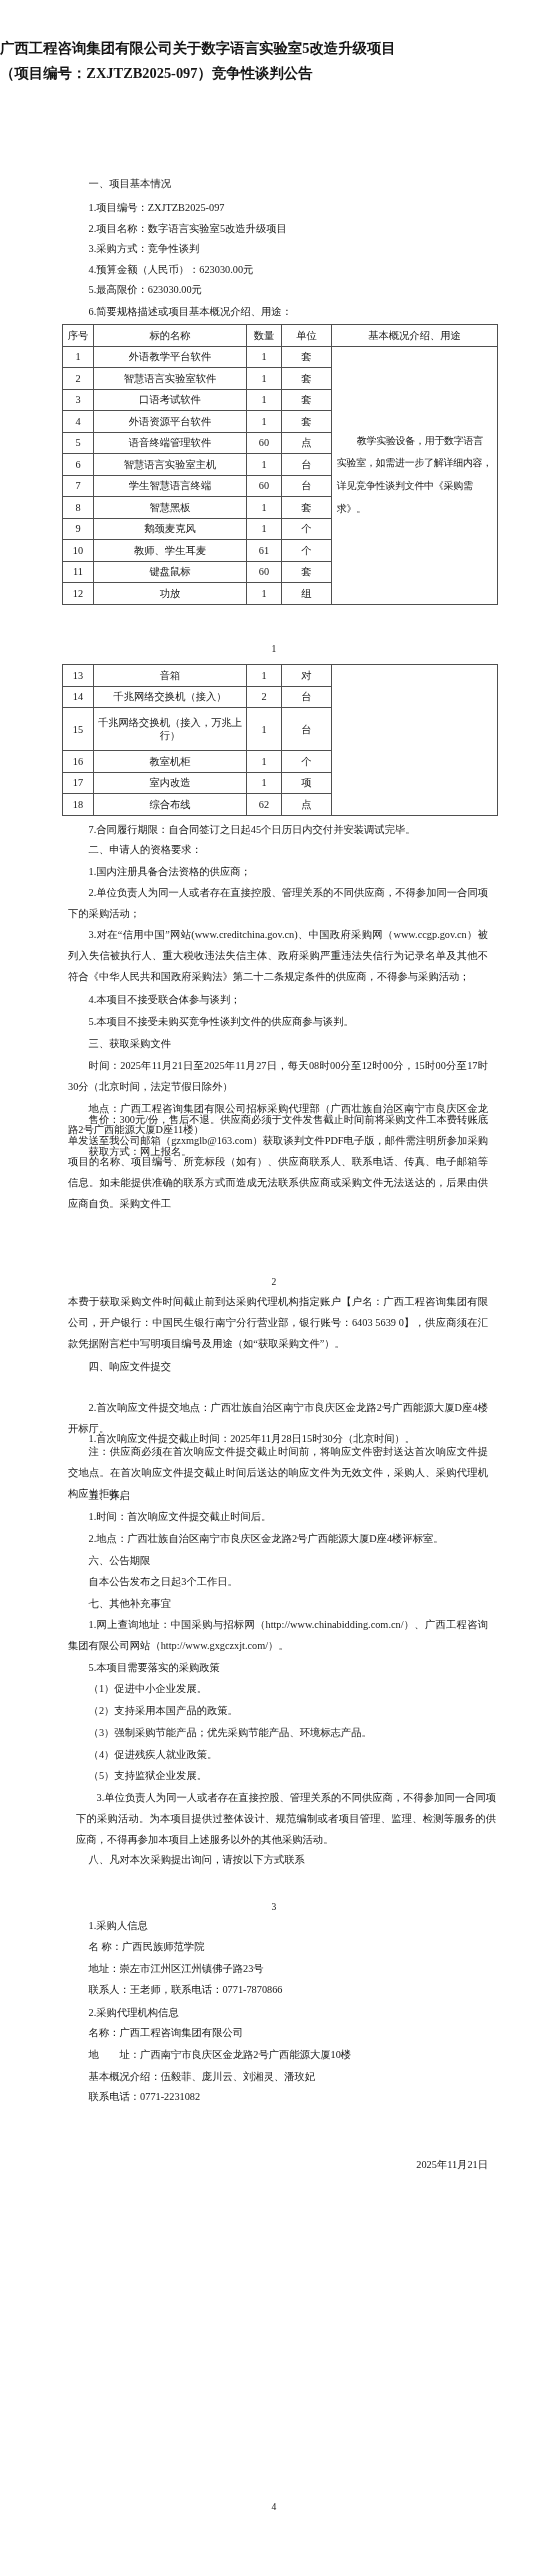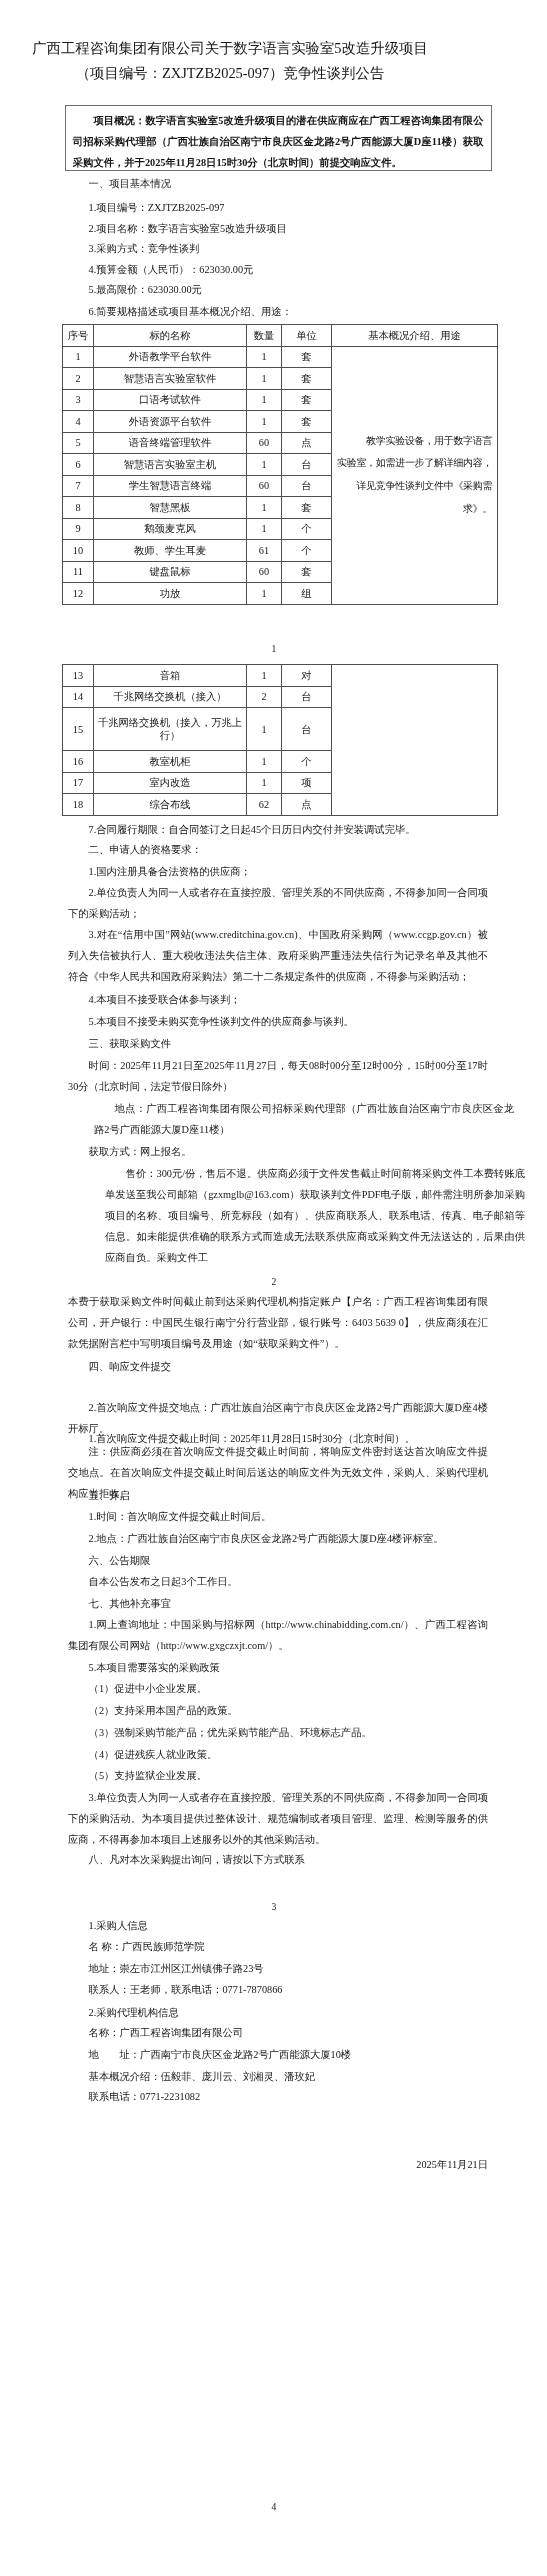--- a/index.html
+++ b/index.html
@@ -2,22 +2,22 @@
 <html style="font-size:11px"><head>
 <meta charset="utf-8">
 <style>
   html,body{margin:0;padding:0;background:#ffffff;}
   .page{
     position:relative;width:548px;height:2576px;background:#ffffff;
     font-family:"Liberation Serif","DejaVu Serif",serif;color:#161616;
     overflow:hidden;
   }
   .doc-title{
-    position:absolute;left:0;width:460px;text-align:center;
-    font-weight:normal;font-size:14.4px;line-height:25px;white-space:nowrap;
+    position:absolute;left:0;width:460px;text-align:left;
+    font-weight:bold;font-size:14.4px;line-height:25px;white-space:nowrap;
   }
   .overview{
     position:absolute;left:65px;top:105px;width:427px;height:66px;
     border:0.7px solid #6e6e6e;box-sizing:border-box;
   }
   .overview p{
     margin:0;padding:4.1px 7.5px 0 6.8px;font-weight:bold;font-size:10.3px;
     line-height:21px;text-indent:2em;text-align:justify;
   }
   .para{
@@ -33,39 +33,36 @@
   table.goods{
     border-collapse:collapse;table-layout:fixed;width:435px;
     font-size:10.3px;border:1.4px solid #aeaeae;
   }
   table.goods td{
     border:0.7px solid #4f4f4f;text-align:center;vertical-align:middle;
     height:20.5px;padding:0 1.4px;line-height:13px;overflow:hidden;
   }
   table.goods tr.tall td{height:42px;}
   table.goods td.note{
-    text-align:right;padding:0 4.8px;line-height:22.6px;text-indent:2em;
+    text-align:left;padding:0 4.8px;line-height:22.6px;text-indent:2em;
     font-size:10px;letter-spacing:-0.3px;
   }
   .sign{
     position:absolute;left:68px;width:420px;text-align:right;
     font-size:10.3px;line-height:21px;
   }
 </style>
 </head>
 <body>
 
 <div class="page">
 
   <div class="doc-title" style="top:36px">广西工程咨询集团有限公司关于数字语言实验室5改造升级项目</div>
   <div class="doc-title" style="top:61px">（项目编号：ZXJTZB2025-097）竞争性谈判公告</div>
 
-  <div class="overview">
-    <p>项目概况：数字语言实验室5改造升级项目的潜在供应商应在广西工程咨询集团有限公司招标采购代理部（广西壮族自治区南宁市良庆区金龙路2号广西能源大厦D座11楼）获取采购文件，并于2025年11月28日15时30分（北京时间）前提交响应文件。</p>
-  </div>
 
   <div id="basic-info">
       <div class="para" style="top: 173px;">一、项目基本情况</div>
       <div class="para" style="top: 197px;">1.项目编号：ZXJTZB2025-097</div>
       <div class="para" style="top: 218px;">2.项目名称：数字语言实验室5改造升级项目</div>
       <div class="para" style="top: 238px;">3.采购方式：竞争性谈判</div>
       <div class="para" style="top: 259px;">4.预算金额（人民币）：623030.00元</div>
       <div class="para" style="top: 279px;">5.最高限价：623030.00元</div>
       <div class="para" style="top: 301px;">6.简要规格描述或项目基本概况介绍、用途：</div>
     </div>
@@ -220,42 +217,42 @@
   <div id="flow-container">
       <div class="para" style="top: 819px;">7.合同履行期限：自合同签订之日起45个日历日内交付并安装调试完毕。</div>
       <div class="para" style="top: 839px;">二、申请人的资格要求：</div>
       <div class="para" style="top: 861px;">1.国内注册具备合法资格的供应商；</div>
       <div class="para" style="top: 882px;">2.单位负责人为同一人或者存在直接控股、管理关系的不同供应商，不得参加同一合同项下的采购活动；</div>
       <div class="para" style="top: 924px;">3.对在“信用中国”网站(www.creditchina.gov.cn)、中国政府采购网（www.ccgp.gov.cn）被列入失信被执行人、重大税收违法失信主体、政府采购严重违法失信行为记录名单及其他不符合《中华人民共和国政府采购法》第二十二条规定条件的供应商，不得参与采购活动；</div>
       <div class="para" style="top: 989px;">4.本项目不接受联合体参与谈判；</div>
       <div class="para" style="top: 1011px;">5.本项目不接受未购买竞争性谈判文件的供应商参与谈判。</div>
       <div class="para" style="top: 1033px;">三、获取采购文件</div>
       <div class="para" style="top: 1055px;">时间：2025年11月21日至2025年11月27日，每天08时00分至12时00分，15时00分至17时30分（北京时间，法定节假日除外）</div>
-      <div class="para" style="top: 1098px; margin-left: 26px;">地点：广西工程咨询集团有限公司招标采购代理部（广西壮族自治区南宁市良庆区金龙路2号广西能源大厦D座11楼）</div>
+      <div class="para" style="top: 1098px;">地点：广西工程咨询集团有限公司招标采购代理部（广西壮族自治区南宁市良庆区金龙路2号广西能源大厦D座11楼）</div>
       <div class="para" style="top: 1141px;">获取方式：网上报名。</div>
-      <div class="para" style="top: 1163px; margin-left: 37px;">售价：300元/份，售后不退。供应商必须于文件发售截止时间前将采购文件工本费转账底单发送至我公司邮箱（gzxmglb@163.com）获取谈判文件PDF电子版，邮件需注明所参加采购项目的名称、项目编号、所竞标段（如有）、供应商联系人、联系电话、传真、电子邮箱等信息。如未能提供准确的联系方式而造成无法联系供应商或采购文件无法送达的，后果由供应商自负。采购文件工</div>
+      <div class="para" style="top: 1109px;">售价：300元/份，售后不退。供应商必须于文件发售截止时间前将采购文件工本费转账底单发送至我公司邮箱（gzxmglb@163.com）获取谈判文件PDF电子版，邮件需注明所参加采购项目的名称、项目编号、所竞标段（如有）、供应商联系人、联系电话、传真、电子邮箱等信息。如未能提供准确的联系方式而造成无法联系供应商或采购文件无法送达的，后果由供应商自负。采购文件工</div>
       <div class="para no-indent" style="top: 1291px;">本费于获取采购文件时间截止前到达采购代理机构指定账户【户名：广西工程咨询集团有限公司，开户银行：中国民生银行南宁分行营业部，银行账号：6403 5639 0】，供应商须在汇款凭据附言栏中写明项目编号及用途（如“获取采购文件”）。</div>
       <div class="para" style="top: 1356px;">四、响应文件提交</div>
       <div class="para" style="top: 1428px;">1.首次响应文件提交截止时间：2025年11月28日15时30分（北京时间）。</div>
       <div class="para" style="top: 1397px;">2.首次响应文件提交地点：广西壮族自治区南宁市良庆区金龙路2号广西能源大厦D座4楼开标厅。</div>
       <div class="para" style="top: 1441px;">注：供应商必须在首次响应文件提交截止时间前，将响应文件密封送达首次响应文件提交地点。在首次响应文件提交截止时间后送达的响应文件为无效文件，采购人、采购代理机构应当拒收。</div>
       <div class="para" style="top: 1485px;">五、开启</div>
       <div class="para" style="top: 1506px;">1.时间：首次响应文件提交截止时间后。</div>
       <div class="para" style="top: 1528px;">2.地点：广西壮族自治区南宁市良庆区金龙路2号广西能源大厦D座4楼评标室。</div>
       <div class="para" style="top: 1550px;">六、公告期限</div>
       <div class="para" style="top: 1571px;">自本公告发布之日起3个工作日。</div>
       <div class="para" style="top: 1593px;">七、其他补充事宜</div>
       <div class="para" style="top: 1614px;">1.网上查询地址：中国采购与招标网（http://www.chinabidding.com.cn/）、广西工程咨询集团有限公司网站（http://www.gxgczxjt.com/）。</div>
       <div class="para" style="top: 1657px;">5.本项目需要落实的采购政策</div>
       <div class="para" style="top: 1678px;">（1）促进中小企业发展。</div>
       <div class="para" style="top: 1700px;">（2）支持采用本国产品的政策。</div>
       <div class="para" style="top: 1722px;">（3）强制采购节能产品；优先采购节能产品、环境标志产品。</div>
       <div class="para" style="top: 1744px;">（4）促进残疾人就业政策。</div>
       <div class="para" style="top: 1765px;">（5）支持监狱企业发展。</div>
-      <div class="para" style="top: 1787px;">3.单位负责人为同一人或者存在直接控股、管理关系的不同供应商，不得参加同一合同项下的采购活动。为本项目提供过整体设计、规范编制或者项目管理、监理、检测等服务的供应商，不得再参加本项目上述服务以外的其他采购活动。</div>
+      <div class="para" style="top: 1787px; margin-left: 8px;">3.单位负责人为同一人或者存在直接控股、管理关系的不同供应商，不得参加同一合同项下的采购活动。为本项目提供过整体设计、规范编制或者项目管理、监理、检测等服务的供应商，不得再参加本项目上述服务以外的其他采购活动。</div>
       <div class="para" style="top: 1849px;">八、凡对本次采购提出询问，请按以下方式联系</div>
       <div class="para" style="top: 1915px;">1.采购人信息</div>
       <div class="para" style="top: 1936px;">名 称：广西民族师范学院</div>
       <div class="para" style="top: 1958px;">地址：崇左市江州区江州镇佛子路23号</div>
       <div class="para" style="top: 1979px;">联系人：王老师，联系电话：0771-7870866</div>
       <div class="para" style="top: 2002px;">2.采购代理机构信息</div>
       <div class="para" style="top: 2022px;">名称：广西工程咨询集团有限公司</div>
       <div class="para" style="top: 2044px;">地　　址：广西南宁市良庆区金龙路2号广西能源大厦10楼</div>
       <div class="para" style="top: 2066px;">基本概况介绍：伍毅菲、庞川云、刘湘灵、潘玫妃</div>
       <div class="para" style="top: 2086px;">联系电话：0771-2231082</div>

